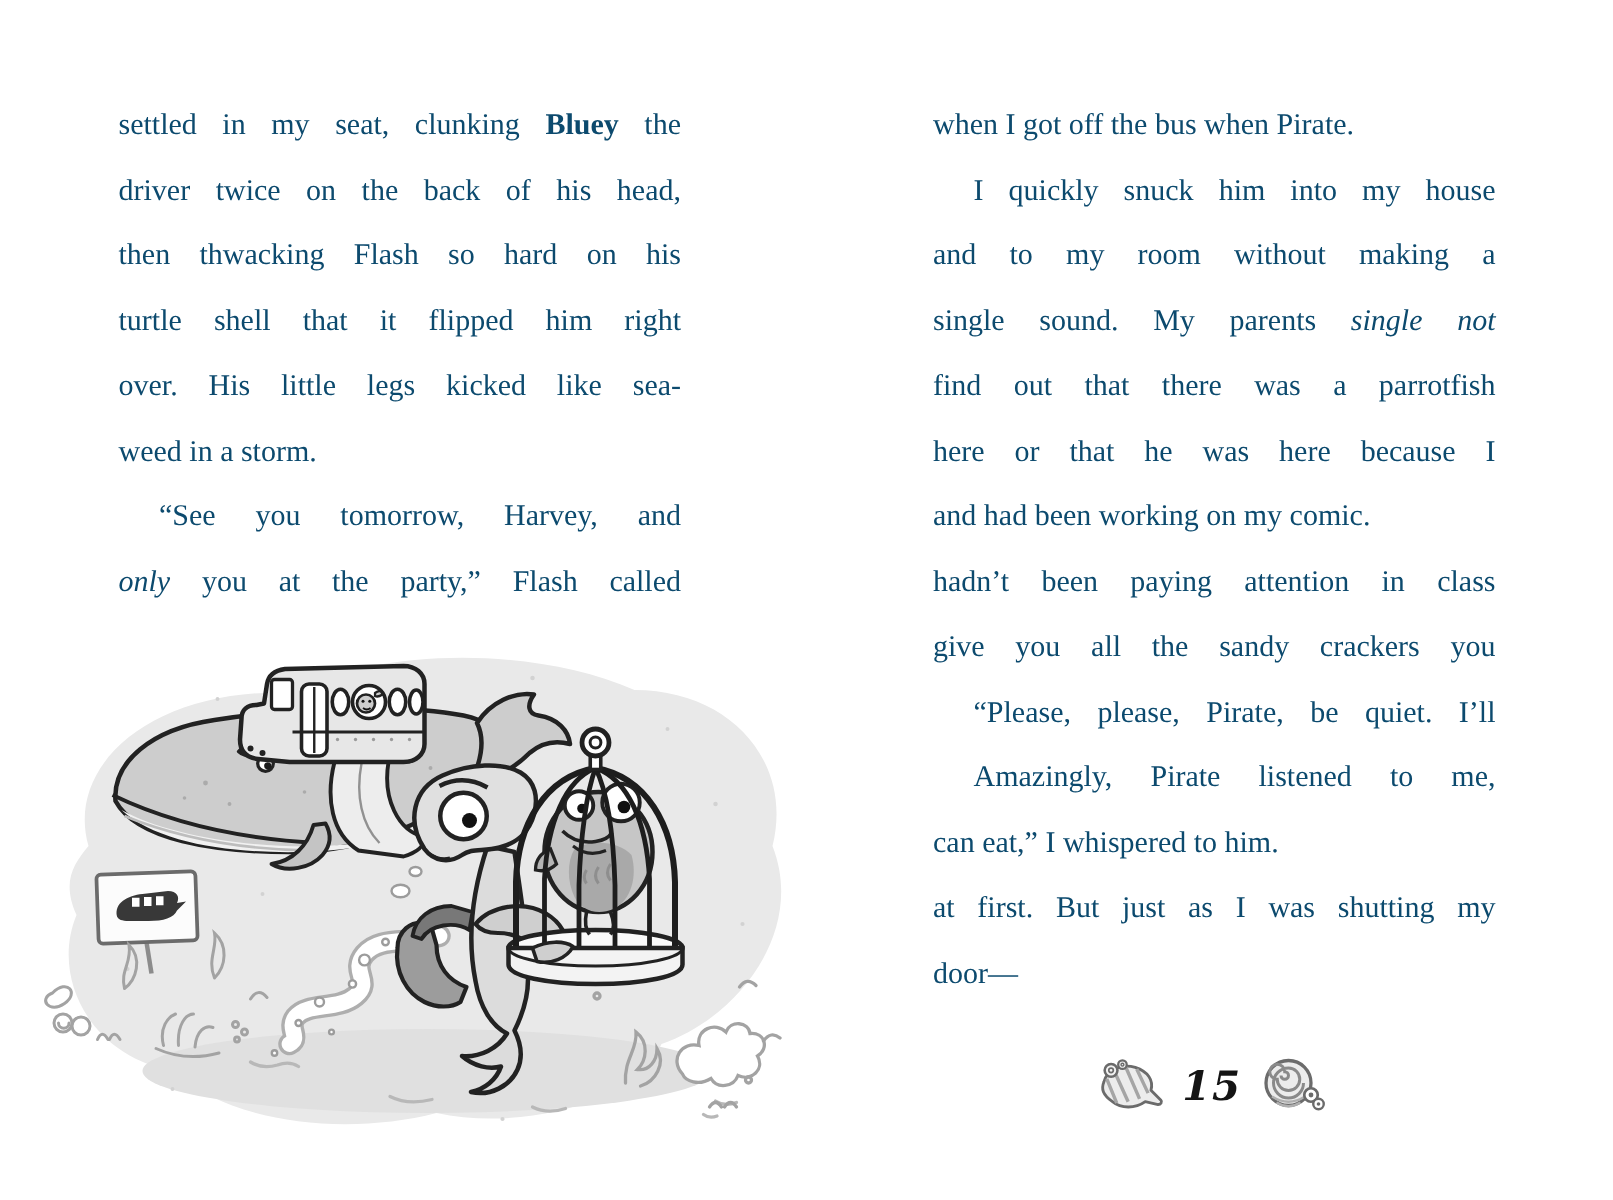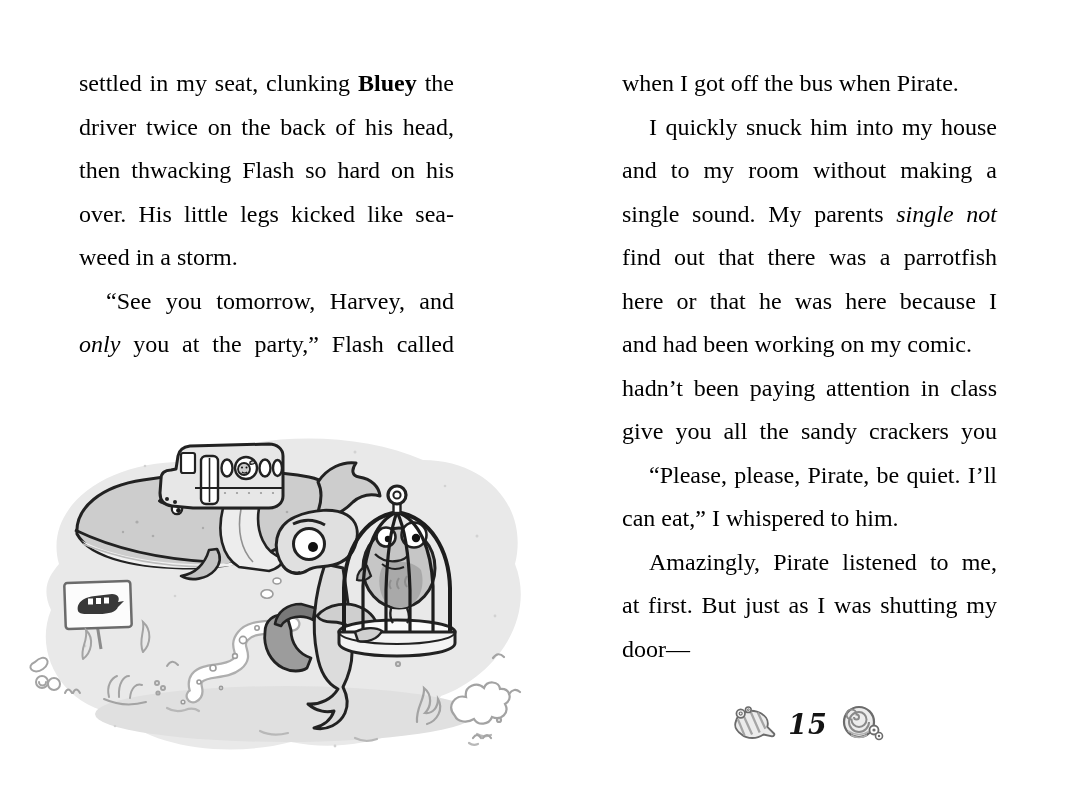--- a/index.html
+++ b/index.html
@@ -3,21 +3,21 @@
 <meta charset="utf-8">
 <style>
   html, body { margin:0; padding:0; }
   body {
     width:1075px; height:800px; position:relative;
     background:#ffffff; overflow:hidden;
     font-family:"Liberation Serif", serif;
   }
   .page-text {
     position:absolute; width:375px;
-    font-size:24px; color:#000000;
+    font-size:20px; color:#0c4a6e;
     -webkit-font-smoothing:antialiased;
   }
   #left-text  { left:79px;  top:62px; }
   #right-text { left:622px; top:62px; }
   .bline { line-height:43.5px; height:43.5px; }
   .bline.just { text-align:justify; text-align-last:justify; }
   .bline.ind  { text-indent:27px; }
   .b { font-weight:bold; }
   .i { font-style:italic; }
   #illustration-box {
@@ -34,39 +34,40 @@
   }
   .shell-icon { display:block; }
 </style>
 </head>
 <body>
 
 <div id="left-text" class="page-text">
     <div class="bline just"><span>settled in my seat, clunking </span><span class="b">Bluey</span><span> the</span></div>
     <div class="bline just"><span>driver twice on the back of his head,</span></div>
     <div class="bline just"><span>then thwacking Flash so hard on his</span></div>
+    <div class="bline just"><span>turtle shell that it flipped him right</span></div>
     <div class="bline just"><span>over. His little legs kicked like sea-</span></div>
     <div class="bline"><span>weed in a storm.</span></div>
     <div class="bline ind just"><span>“See you tomorrow, Harvey, and</span></div>
     <div class="bline just"><span class="i">only</span><span> you at the party,” Flash called</span></div>
   </div>
 
 <div id="right-text" class="page-text">
     <div class="bline"><span>when I got off the bus when Pirate.</span></div>
     <div class="bline ind just"><span>I quickly snuck him into my house</span></div>
     <div class="bline just"><span>and to my room without making a</span></div>
     <div class="bline just"><span>single sound. My parents </span><span class="i">single not</span></div>
     <div class="bline just"><span>find out that there was a parrotfish</span></div>
     <div class="bline just"><span>here or that he was here because I</span></div>
     <div class="bline"><span>and had been working on my comic.</span></div>
     <div class="bline just"><span>hadn’t been paying attention in class</span></div>
     <div class="bline just"><span>give you all the sandy crackers you</span></div>
     <div class="bline ind just"><span>“Please, please, Pirate, be quiet. I’ll</span></div>
+    <div class="bline ind just"><span>Amazingly, Pirate listened to me,</span></div>
     <div class="bline"><span>can eat,” I whispered to him.</span></div>
-    <div class="bline ind just"><span>Amazingly, Pirate listened to me,</span></div>
     <div class="bline just"><span>at first. But just as I was shutting my</span></div>
     <div class="bline"><span>door—</span></div>
   </div>
 
 <div id="illustration-box">
 <svg width="512" height="352" viewBox="0 0 512 352" role="img" aria-label="Bluey the whale with a school bus strapped to his back swims past; Flash the turtle waves from a bus window; Harvey the hammerhead fish, wearing a backpack, carries Pirate the parrotfish inside a round birdcage past a bus-stop sign, corals and a trail of bubbles on the sea floor.">
 
   <g>
     <path fill="#e9e9e9" d="M34,148 C18,92 80,42 170,46 C225,16 330,14 398,44 C462,44 504,92 490,148 C512,204 468,262 416,280 C398,320 322,338 266,326 C204,342 126,332 92,298 C38,290 8,238 26,194 C16,172 24,160 34,148 Z"></path>
     <ellipse fill="#e0e0e0" cx="260" cy="298" rx="190" ry="28"></ellipse>

